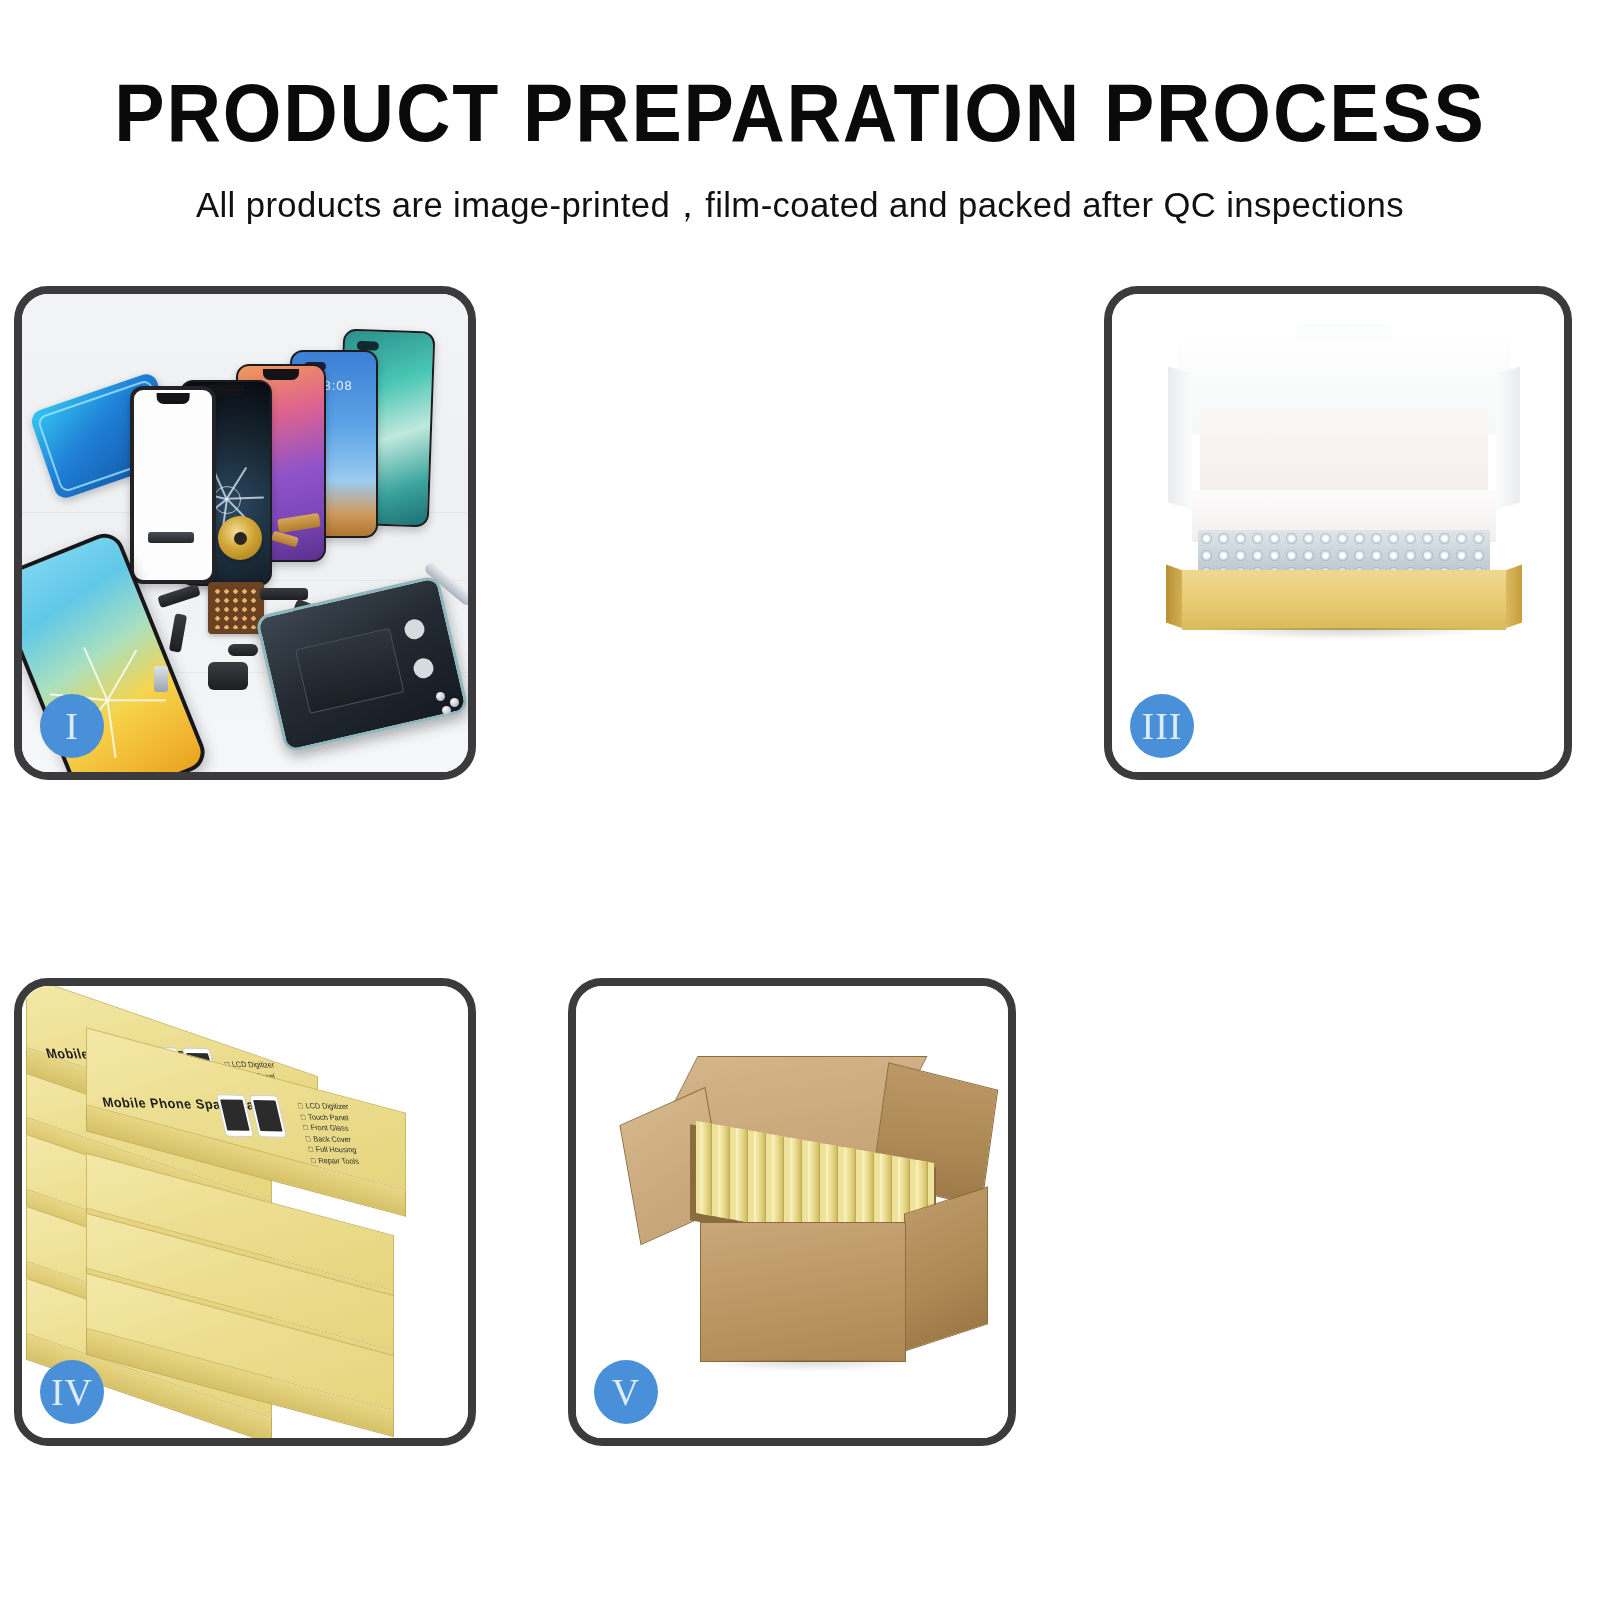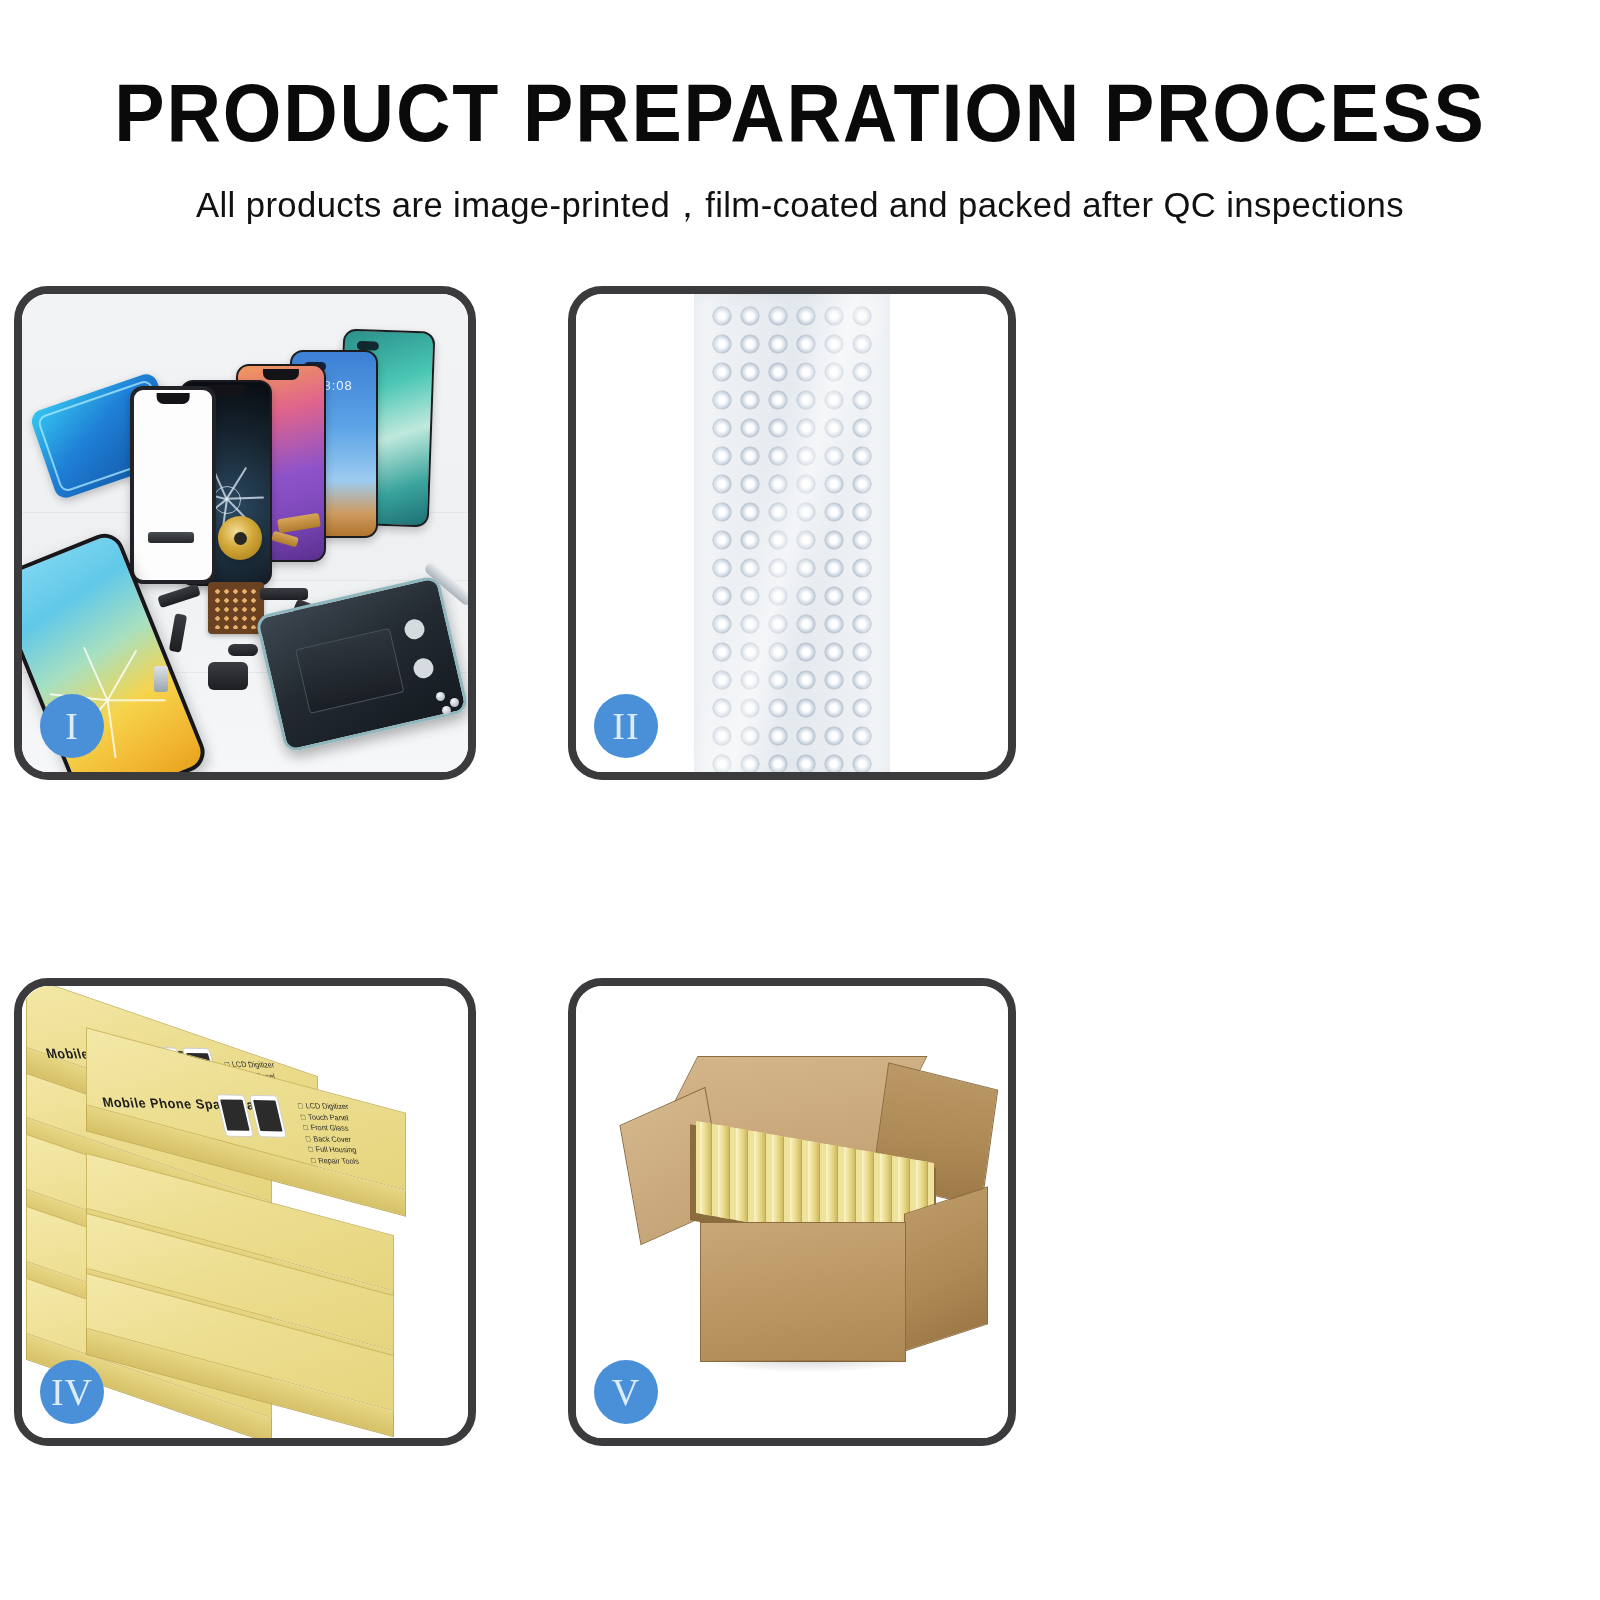--- a/index.html
+++ b/index.html
@@ -533,31 +533,39 @@
         <div class="lens2"></div>
       </div>
       <div class="tool"></div>
       <div class="screw" style="left:414px;top:398px"></div>
       <div class="screw" style="left:428px;top:404px"></div>
       <div class="screw" style="left:420px;top:412px"></div>
     </div>
     <div class="badge">I</div>
   </div>
 
-  <div class="panel c1 r0">
+
+  <div class="panel c2 r0">
     <div class="panel-inner">
-      <div class="bw-wrap">
-        <div class="bw-grid"></div>
-        <div class="bw-grid2"></div>
-        <div class="bw-sheen"></div>
+      <div class="box3">
+        <div class="lid-back"></div>
+        <div class="lid-tab"></div>
+        <div class="lid-l"></div>
+        <div class="lid-r"></div>
+        <div class="inner-panel"></div>
+        <div class="foam"></div>
+        <div class="bubble-tray"></div>
+        <div class="base-l"></div>
+        <div class="base-r"></div>
+        <div class="base-front"></div>
+        <div class="base-shadow"></div>
       </div>
     </div>
-    <div class="badge">II</div>
+    <div class="badge">III</div>
   </div>
-
 
   <div class="panel c0 r1">
     <div class="panel-inner">
       <div class="stack">
 
         <div class="ybox" style="left:4px;  top:118px; width:246px; height:56px; transform:skewY(19deg);">
             <div class="top"></div>
             <div class="side-f"></div>
           </div>
         <div class="ybox" style="left:4px;  top:190px; width:246px; height:56px; transform:skewY(19deg);">

